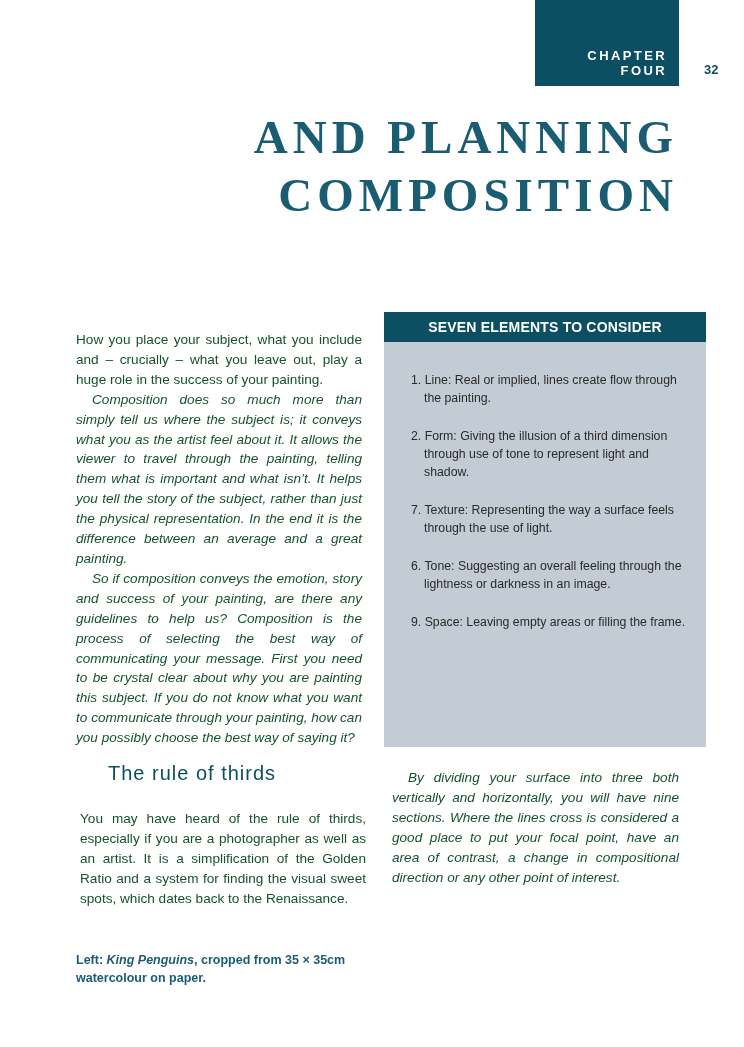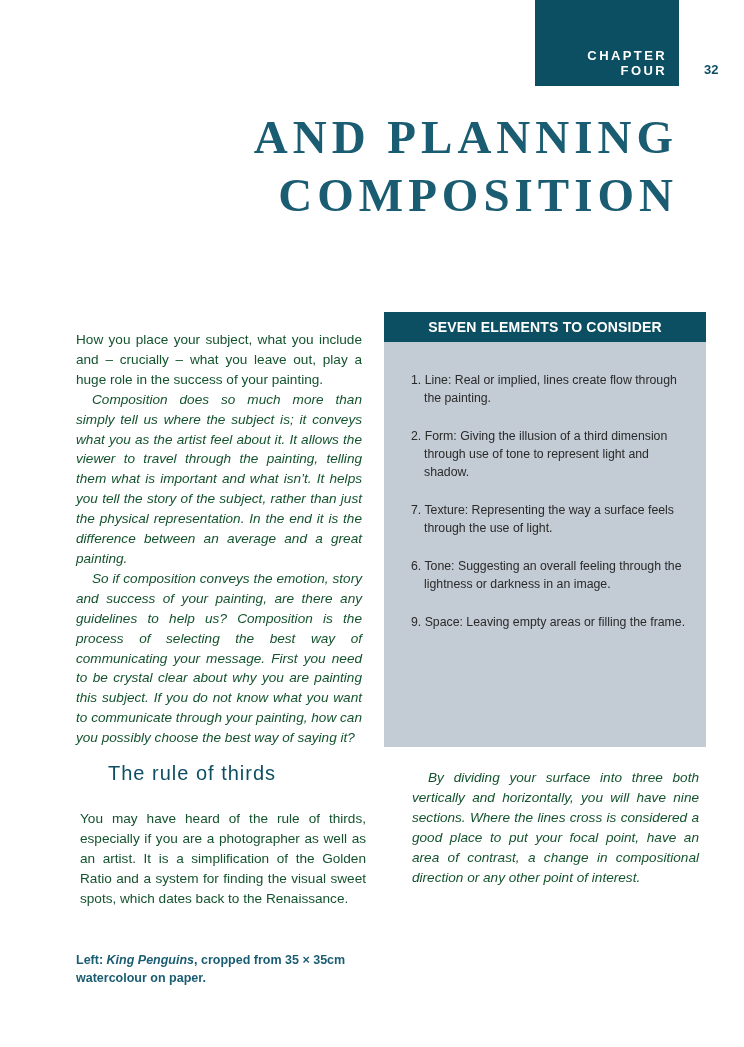--- a/index.html
+++ b/index.html
@@ -40,21 +40,21 @@
   .sidebar-list { list-style: none; margin: 0; padding: 9px 20px 0 27px; }
   .sidebar-list li {
     font-size: 12.3px; line-height: 18px; color: #2a2a2a; margin-bottom: 10.5px;
     padding-left: 13px; text-indent: -13px; margin-top: 20px;
   }
   .section-heading {
     position: absolute; left: 76px; top: 762px; color: #0d4f62;
     font-size: 20px; letter-spacing: 1px; font-family: "Liberation Sans", sans-serif; margin-left: 32px;
   }
   .rule-left { left: 80px; top: 809px; width: 286px; }
-  .rule-right { left: 412px; top: 768px; width: 287px; }
+  .rule-right { left: 392px; top: 768px; width: 287px; }
   .caption {
     position: absolute; left: 76px; top: 951px; width: 300px; color: #1a5d72;
     font-weight: bold; font-size: 12.5px; line-height: 18px;
   }
   .caption i { }
 </style>
 </head>
 <body>
 
 <div class="chapter-tab">

